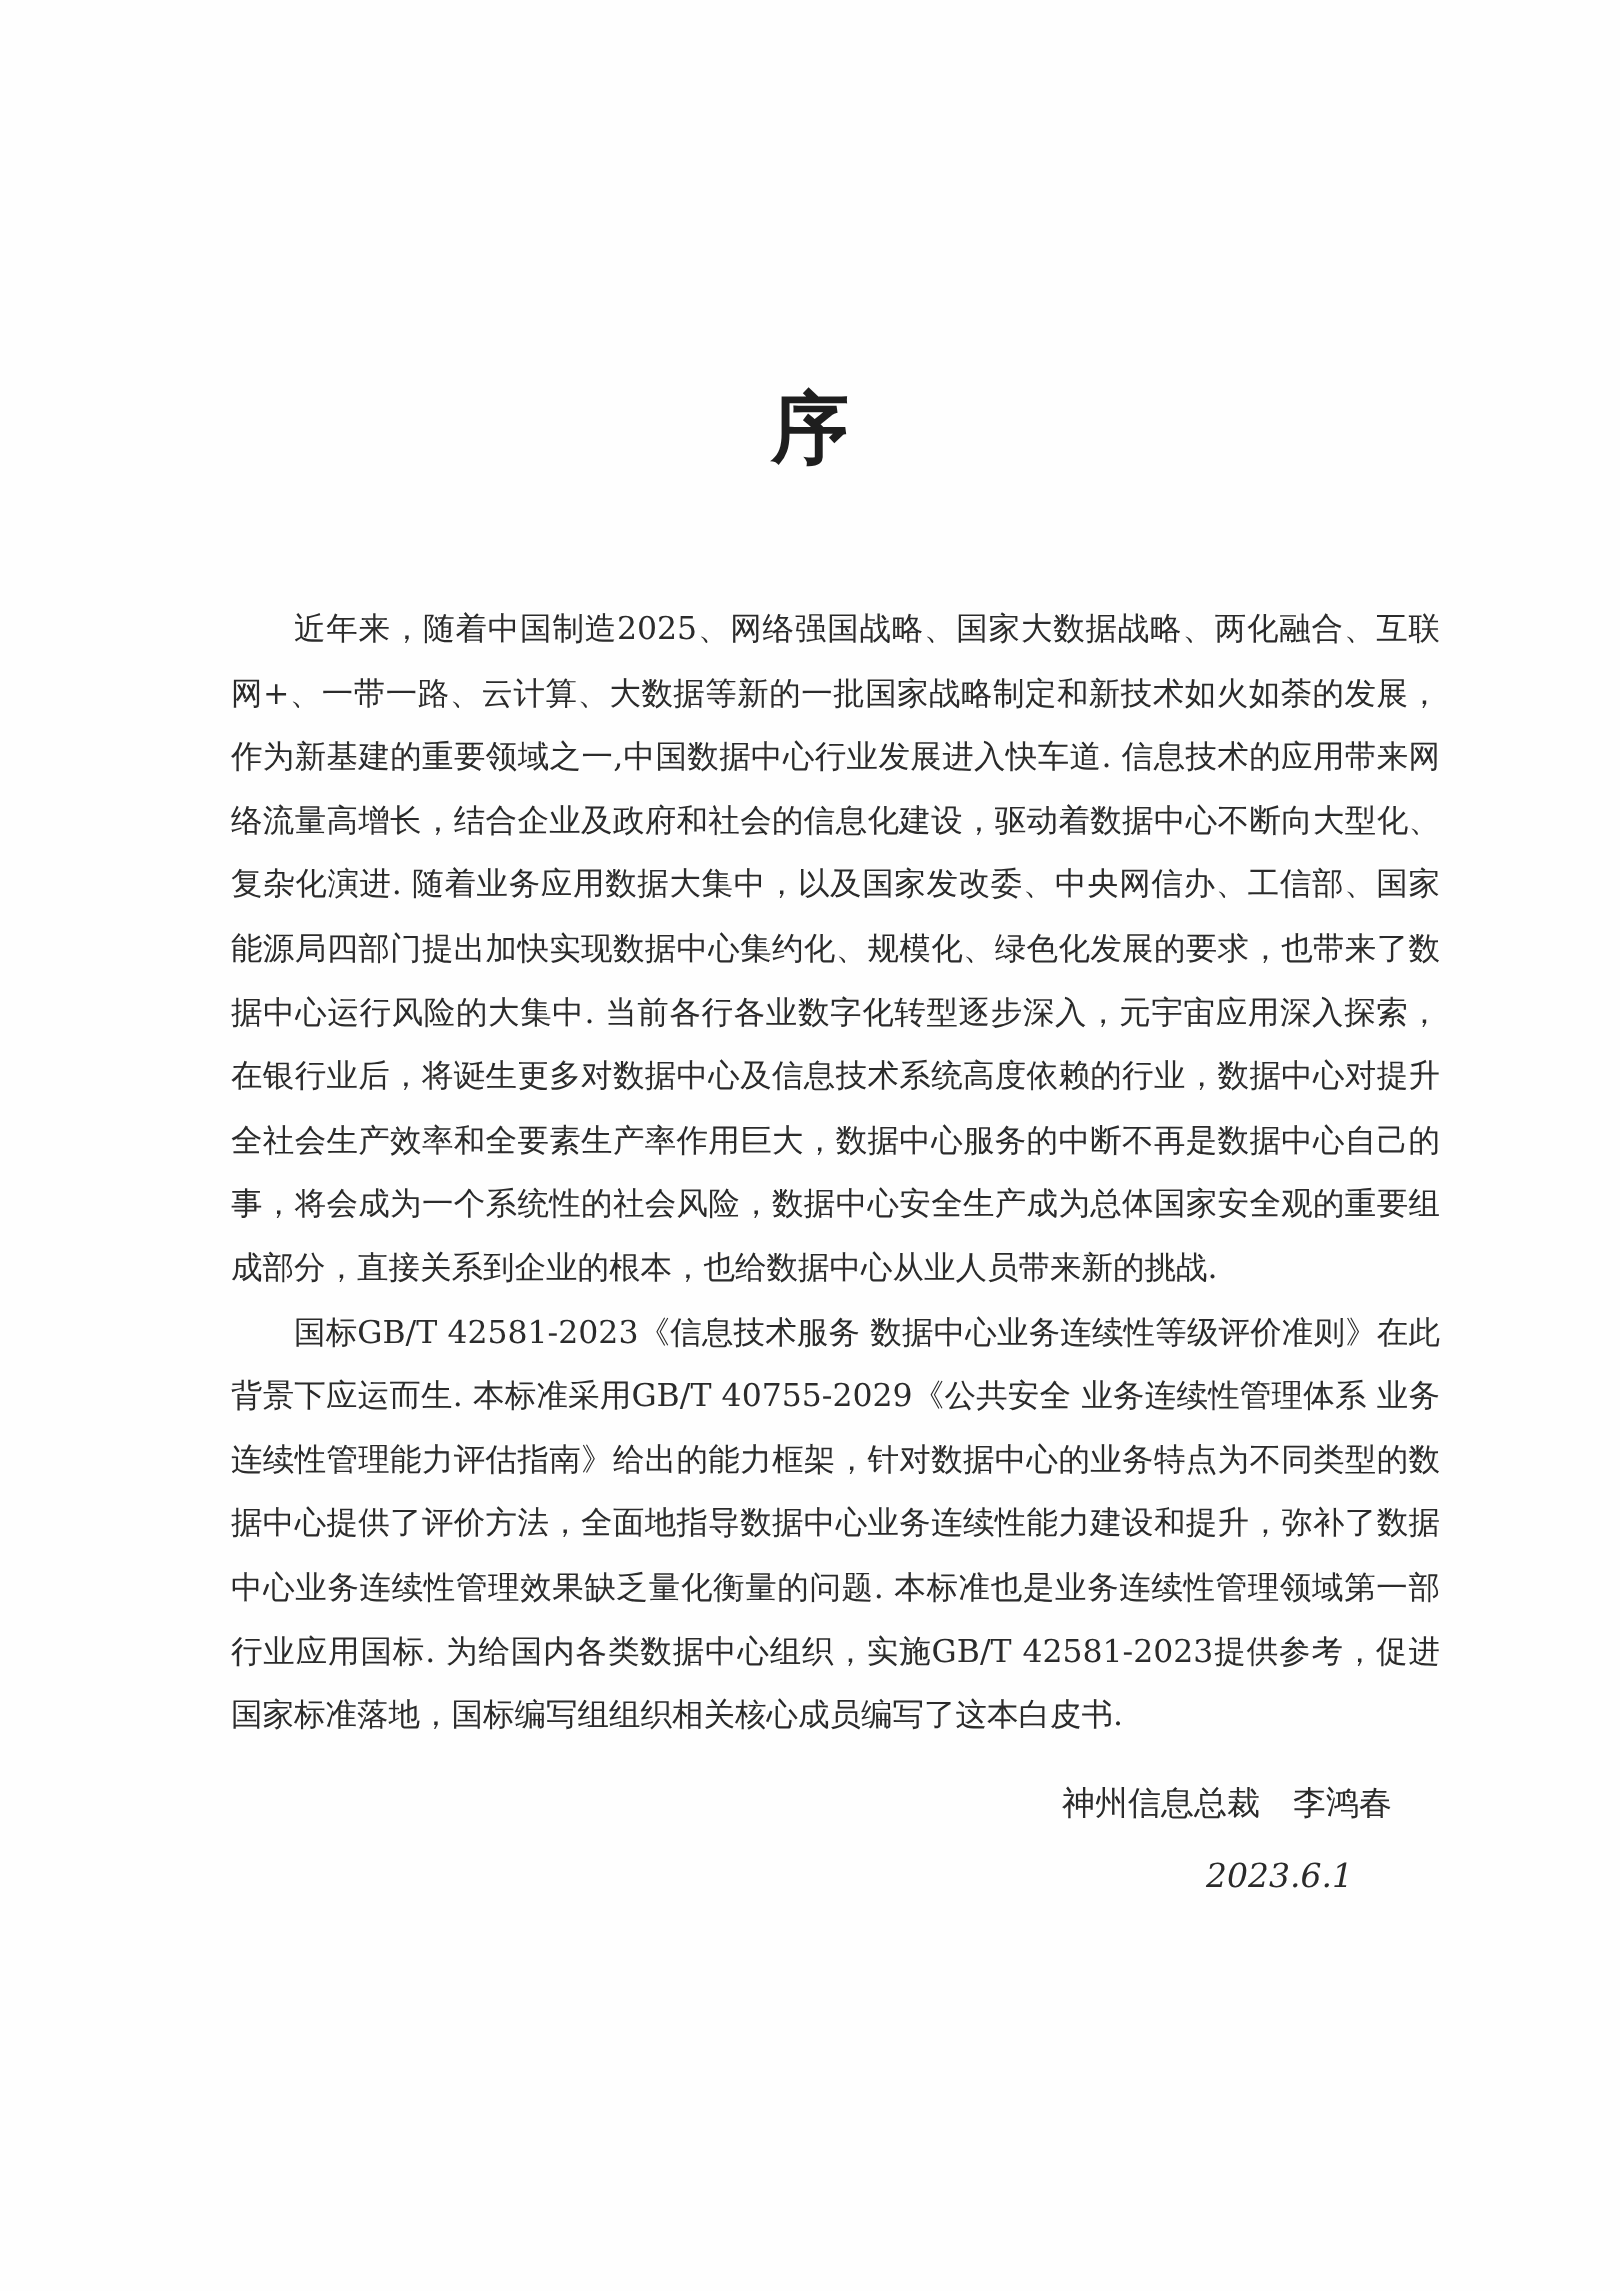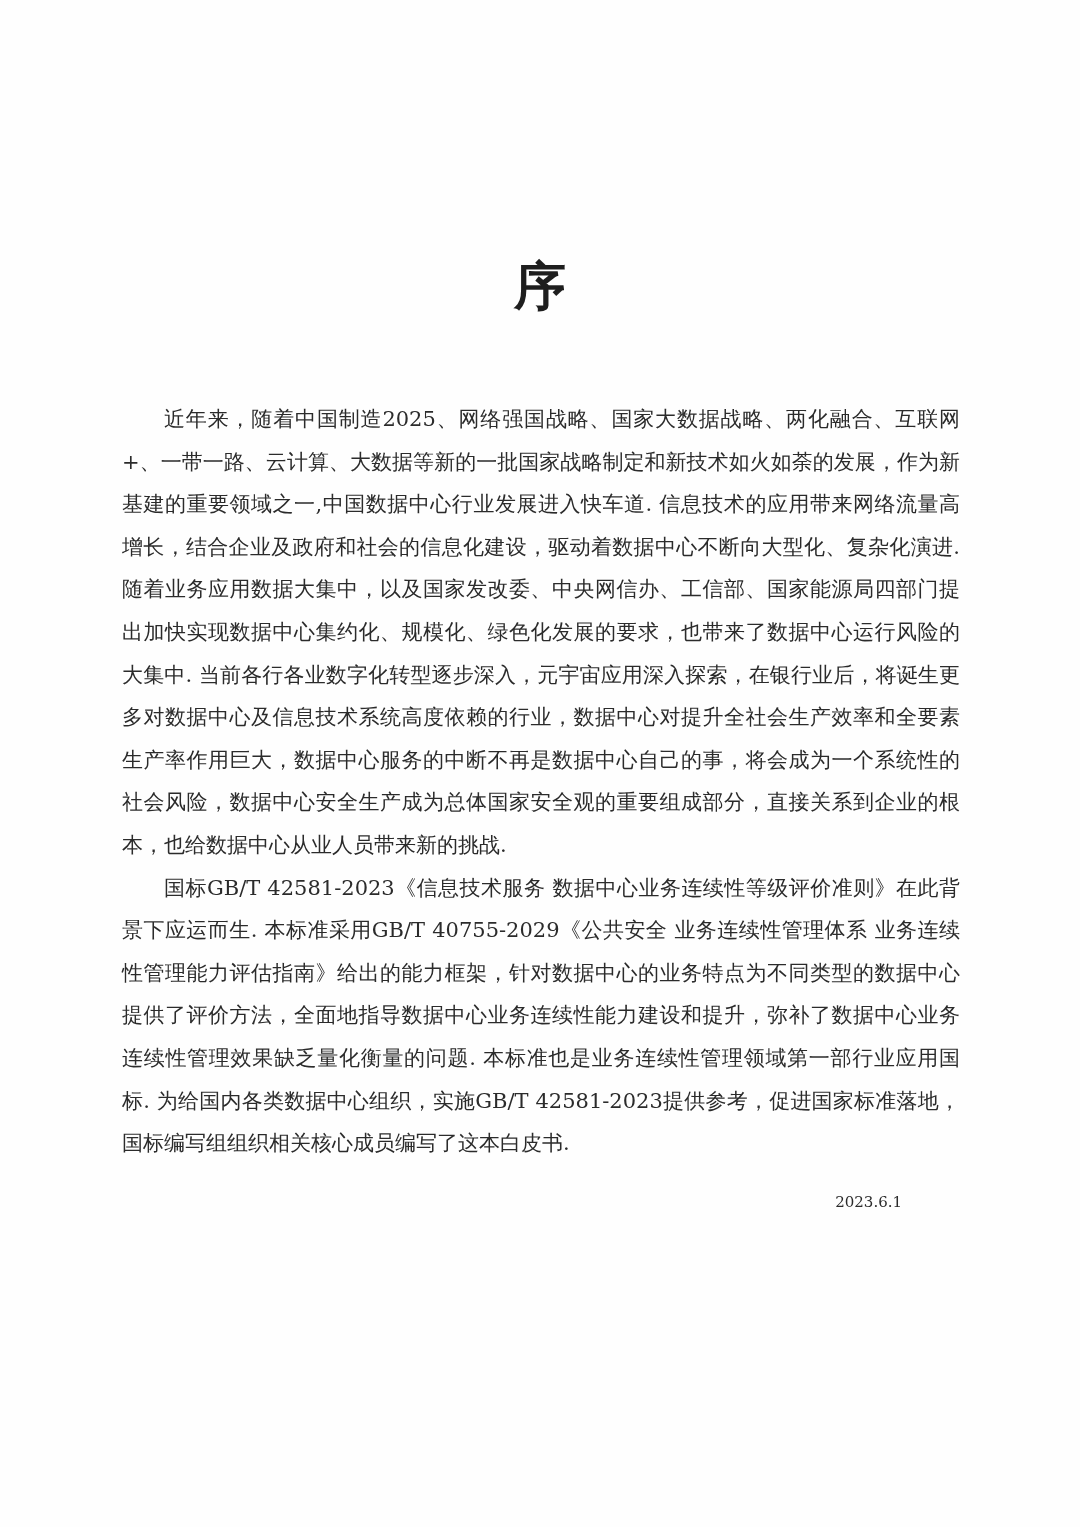--- a/index.html
+++ b/index.html
@@ -25,20 +25,21 @@
     height: 68px;
     text-align: center;
     font-size: 52px;
     line-height: 68px;
     font-weight: 700;
     letter-spacing: 2px;
     color: #1e1e1e;
   }
   .doc-body {
     margin-top: 78px;
+    margin-left: 32px;
   }
   .doc-body p {
     margin: 0;
     font-size: 21px;
     line-height: 42.6px;
     text-align: justify;
     text-justify: inter-ideograph;
     text-indent: 2em;
     word-break: break-all;
   }
@@ -48,35 +49,37 @@
   .signature {
     text-align: right;
     padding-right: 32px;
     font-size: 22px;
     line-height: 43px;
     color: #2b2b2b;
   }
   .sign-date {
     text-align: right;
     padding-right: 58px;
-    font-size: 15px;
+    font-size: 22px;
     line-height: 43px;
     margin-top: 6px;
     color: #2b2b2b;
+    font-style: italic;
   }
 </style>
 </head>
 <body>
 
 <div class="page">
 
   <h1 class="doc-title">序</h1>
 
   <div class="doc-body">
     <p>近年来，随着中国制造2025、网络强国战略、国家大数据战略、两化融合、互联网+、一带一路、云计算、大数据等新的一批国家战略制定和新技术如火如荼的发展，作为新基建的重要领域之一,中国数据中心行业发展进入快车道. 信息技术的应用带来网络流量高增长，结合企业及政府和社会的信息化建设，驱动着数据中心不断向大型化、复杂化演进. 随着业务应用数据大集中，以及国家发改委、中央网信办、工信部、国家能源局四部门提出加快实现数据中心集约化、规模化、绿色化发展的要求，也带来了数据中心运行风险的大集中. 当前各行各业数字化转型逐步深入，元宇宙应用深入探索，在银行业后，将诞生更多对数据中心及信息技术系统高度依赖的行业，数据中心对提升全社会生产效率和全要素生产率作用巨大，数据中心服务的中断不再是数据中心自己的事，将会成为一个系统性的社会风险，数据中心安全生产成为总体国家安全观的重要组成部分，直接关系到企业的根本，也给数据中心从业人员带来新的挑战.</p>
     <p>国标GB/T 42581-2023《信息技术服务 数据中心业务连续性等级评价准则》在此背景下应运而生. 本标准采用GB/T 40755-2029《公共安全 业务连续性管理体系 业务连续性管理能力评估指南》给出的能力框架，针对数据中心的业务特点为不同类型的数据中心提供了评价方法，全面地指导数据中心业务连续性能力建设和提升，弥补了数据中心业务连续性管理效果缺乏量化衡量的问题. 本标准也是业务连续性管理领域第一部行业应用国标. 为给国内各类数据中心组织，实施GB/T 42581-2023提供参考，促进国家标准落地，国标编写组组织相关核心成员编写了这本白皮书.</p>
   </div>
 
   <div class="signature-block">
+    <div class="signature">神州信息总裁　李鸿春</div>
     <div class="sign-date">2023.6.1</div>
   </div>
 
 </div>
 
 </body></html>

